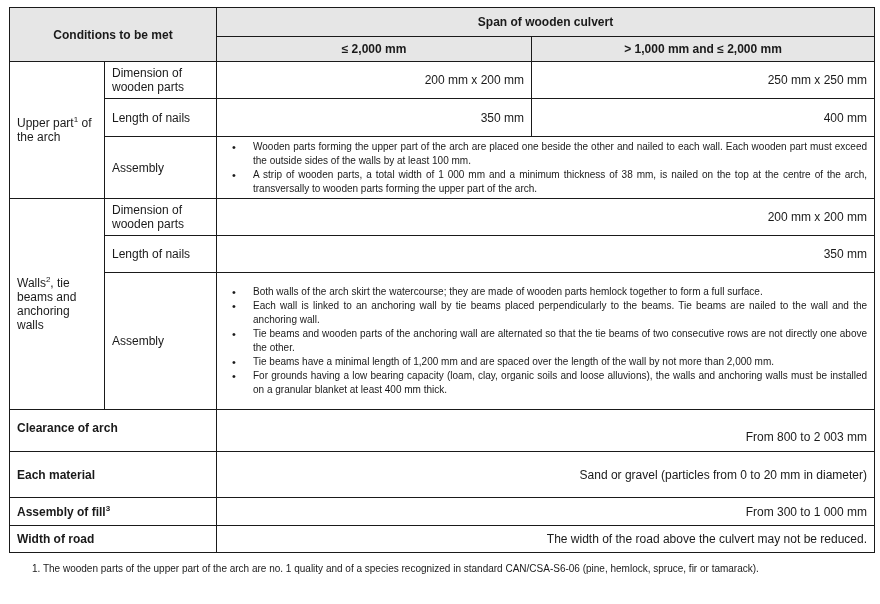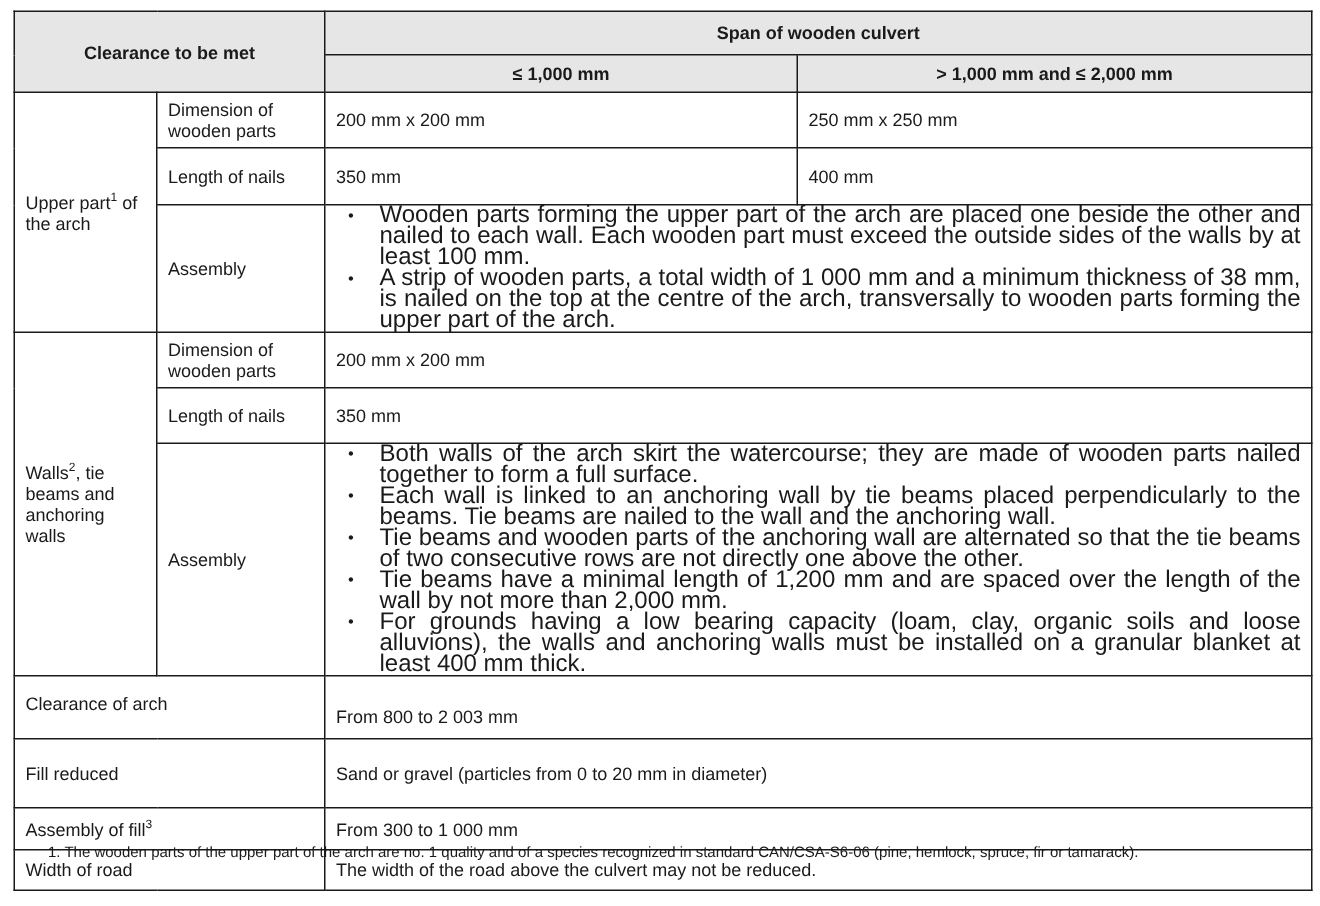--- a/index.html
+++ b/index.html
@@ -28,33 +28,33 @@
   table.spec td, table.spec th {
     border: 1px solid #1a1a1a;
     padding: 0 7px;
     vertical-align: middle;
   }
   table.spec th {
     background: #e6e6e6;
     font-weight: bold;
     text-align: center;
   }
-  .bold { font-weight: normal; }
-  .center { text-align: left; }
+  .bold { font-weight: bold; }
+  .center { text-align: right; }
   .group-label { font-weight: normal; vertical-align: middle; margin-top: 17px; }
   .sub-label { font-weight: normal; }
   ul.bullets {
     margin: 0;
     padding: 0 0 0 29px;
     list-style: none;
   }
   ul.bullets li {
     position: relative;
     text-align: justify;
-    font-size: 16px;
+    font-size: 10px;
     line-height: 14px;
   }
   ul.bullets li::before {
     content: "\2022";
     position: absolute;
     left: -21px;
     top: 0;
     font-size: 11px;
   }
   sup { font-size: 8px; line-height: 0; vertical-align: super; }
@@ -75,25 +75,25 @@
 
 <table class="spec">
   <colgroup>
     <col style="width:95px">
     <col style="width:112px">
     <col style="width:315px">
     <col style="width:343px">
   </colgroup>
   <tbody>
       <tr style="height:29px">
-    <th colspan="2" rowspan="2">Clearance to be met</th>
+    <th colspan="2" rowspan="2">Conditions to be met</th>
     <th colspan="2">Span of wooden culvert</th>
   </tr>
   <tr style="height:25px">
-    <th>≤ 1,000 mm</th>
+    <th>≤ 2,000 mm</th>
     <th>&gt; 1,000 mm and ≤ 2,000 mm</th>
   </tr>
 
   <tr style="height:37px">
     <td rowspan="3" class="group-label"><span>Upper part</span><sup>1</sup><span> of the arch</span></td>
     <td class="sub-label">Dimension of wooden parts</td>
     <td class="center">200 mm x 200 mm</td>
     <td class="center">250 mm x 250 mm</td>
   </tr>
   <tr style="height:38px">
@@ -117,36 +117,36 @@
     <td colspan="2" class="center">200 mm x 200 mm</td>
   </tr>
   <tr style="height:37px">
     <td class="sub-label">Length of nails</td>
     <td colspan="2" class="center">350 mm</td>
   </tr>
   <tr style="height:137px">
     <td class="sub-label">Assembly</td>
     <td colspan="2">
       <ul class="bullets">
-        <li>Both walls of the arch skirt the watercourse; they are made of wooden parts nailed together to form a full surface.</li>
+        <li>Both walls of the arch skirt the watercourse; they are made of wooden parts hemlock together to form a full surface.</li>
         <li>Each wall is linked to an anchoring wall by tie beams placed perpendicularly to the beams. Tie beams are nailed to the wall and the anchoring wall.</li>
         <li>Tie beams and wooden parts of the anchoring wall are alternated so that the tie beams of two consecutive rows are not directly one above the other.</li>
         <li>Tie beams have a minimal length of 1,200 mm and are spaced over the length of the wall by not more than 2,000 mm.</li>
         <li>For grounds having a low bearing capacity (loam, clay, organic soils and loose alluvions), the walls and anchoring walls must be installed on a granular blanket at least 400 mm thick.</li>
       </ul>
     </td>
   </tr>
 
   <tr style="height:42px">
     <td colspan="2" class="bold clear-label">Clearance of arch</td>
     <td colspan="2" class="center clear-value">From 800 to 2 003 mm</td>
   </tr>
 
   <tr style="height:46px">
-    <td colspan="2" class="bold">Fill reduced</td>
+    <td colspan="2" class="bold">Each material</td>
     <td colspan="2" class="center">Sand or gravel (particles from 0 to 20 mm in diameter)</td>
   </tr>
 
   <tr style="height:28px">
     <td colspan="2" class="bold"><span>Assembly of fill</span><sup>3</sup></td>
     <td colspan="2" class="center">From 300 to 1 000 mm</td>
   </tr>
 
   <tr style="height:27px">
     <td colspan="2" class="bold">Width of road</td>

